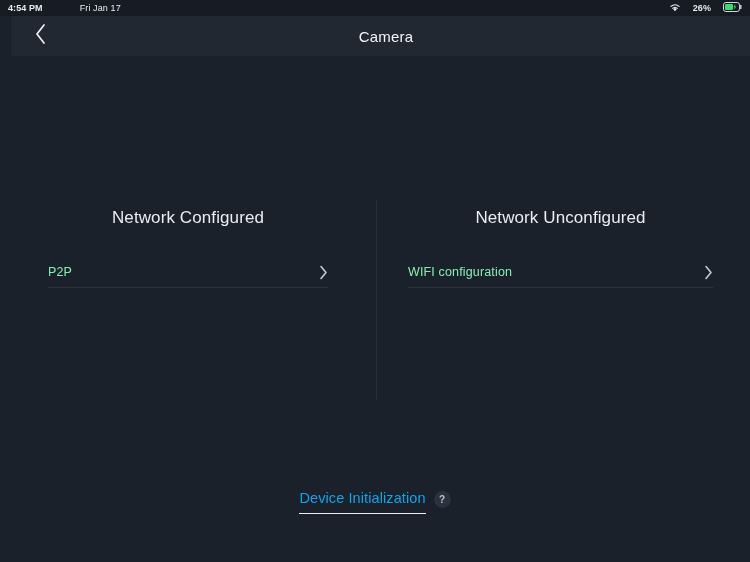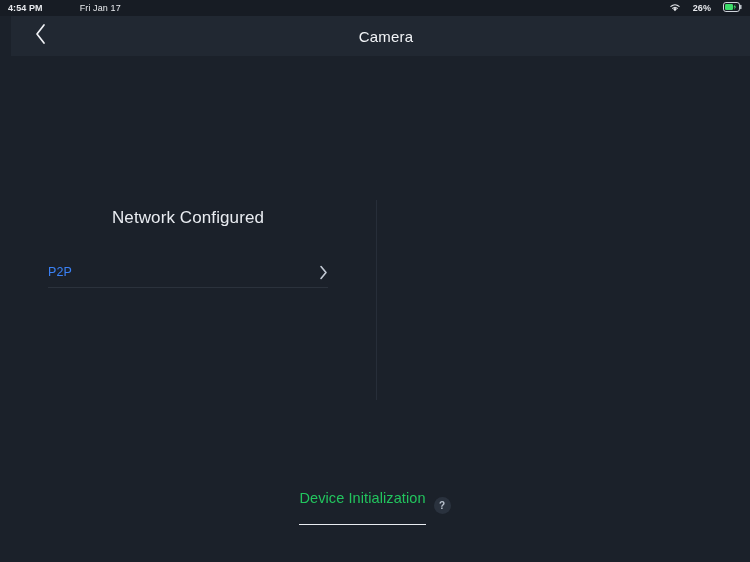--- a/index.html
+++ b/index.html
@@ -86,21 +86,21 @@
   .list { margin-top:28px; }
 
   .row {
     position:relative;
     height:32px;
     display:flex;
     align-items:center;
     cursor:pointer;
   }
   .row-label {
-    color:#3b82f6;
+    color:#86efac;
     font-size:12.5px;
     font-weight:400;
     letter-spacing:.15px;
   }
   .row-chevron {
     margin-left:auto;
     display:flex; align-items:center;
   }
   .row::after {
     content:"";
@@ -129,25 +129,25 @@
     justify-content:center;
     align-items:center;
   }
   .device-init-inner {
     display:flex;
     align-items:center;
     gap:8px;
     cursor:pointer;
   }
   .device-init-text {
-    color:#22c55e;
+    color:#0ea5e9;
     font-size:14.5px;
     font-weight:400;
     letter-spacing:.1px;
-    padding-bottom:18px;
+    padding-bottom:7px;
     border-bottom:1.5px solid #e9ecf1;
   }
   .help-icon {
     width:17px; height:17px;
     border-radius:50%;
     background:#2a323e;
     color:#b9c2ce;
     font-size:10px;
     font-weight:600;
     display:flex;
@@ -215,20 +215,33 @@
             </svg>
           </span>
         </div>
 
 
 
       </div>
     </div>
 
     <div class="col col-right">
+      <div class="col-title">Network Unconfigured</div>
+      <div class="list">
+
+        <div class="row">
+          <span class="row-label">WIFI configuration</span>
+          <span class="row-chevron">
+            <svg width="9" height="15" viewBox="0 0 9 15">
+              <path d="M2 1.5 L7 7.5 L2 13.5" stroke="#c3cad4" stroke-width="1.6" fill="none" stroke-linecap="round" stroke-linejoin="round"></path>
+            </svg>
+          </span>
+        </div>
+
+      </div>
     </div>
 
     <div class="device-init">
       <div class="device-init-inner">
         <span class="device-init-text">Device Initialization</span>
         <span class="help-icon">?</span>
       </div>
     </div>
 
   </div>

